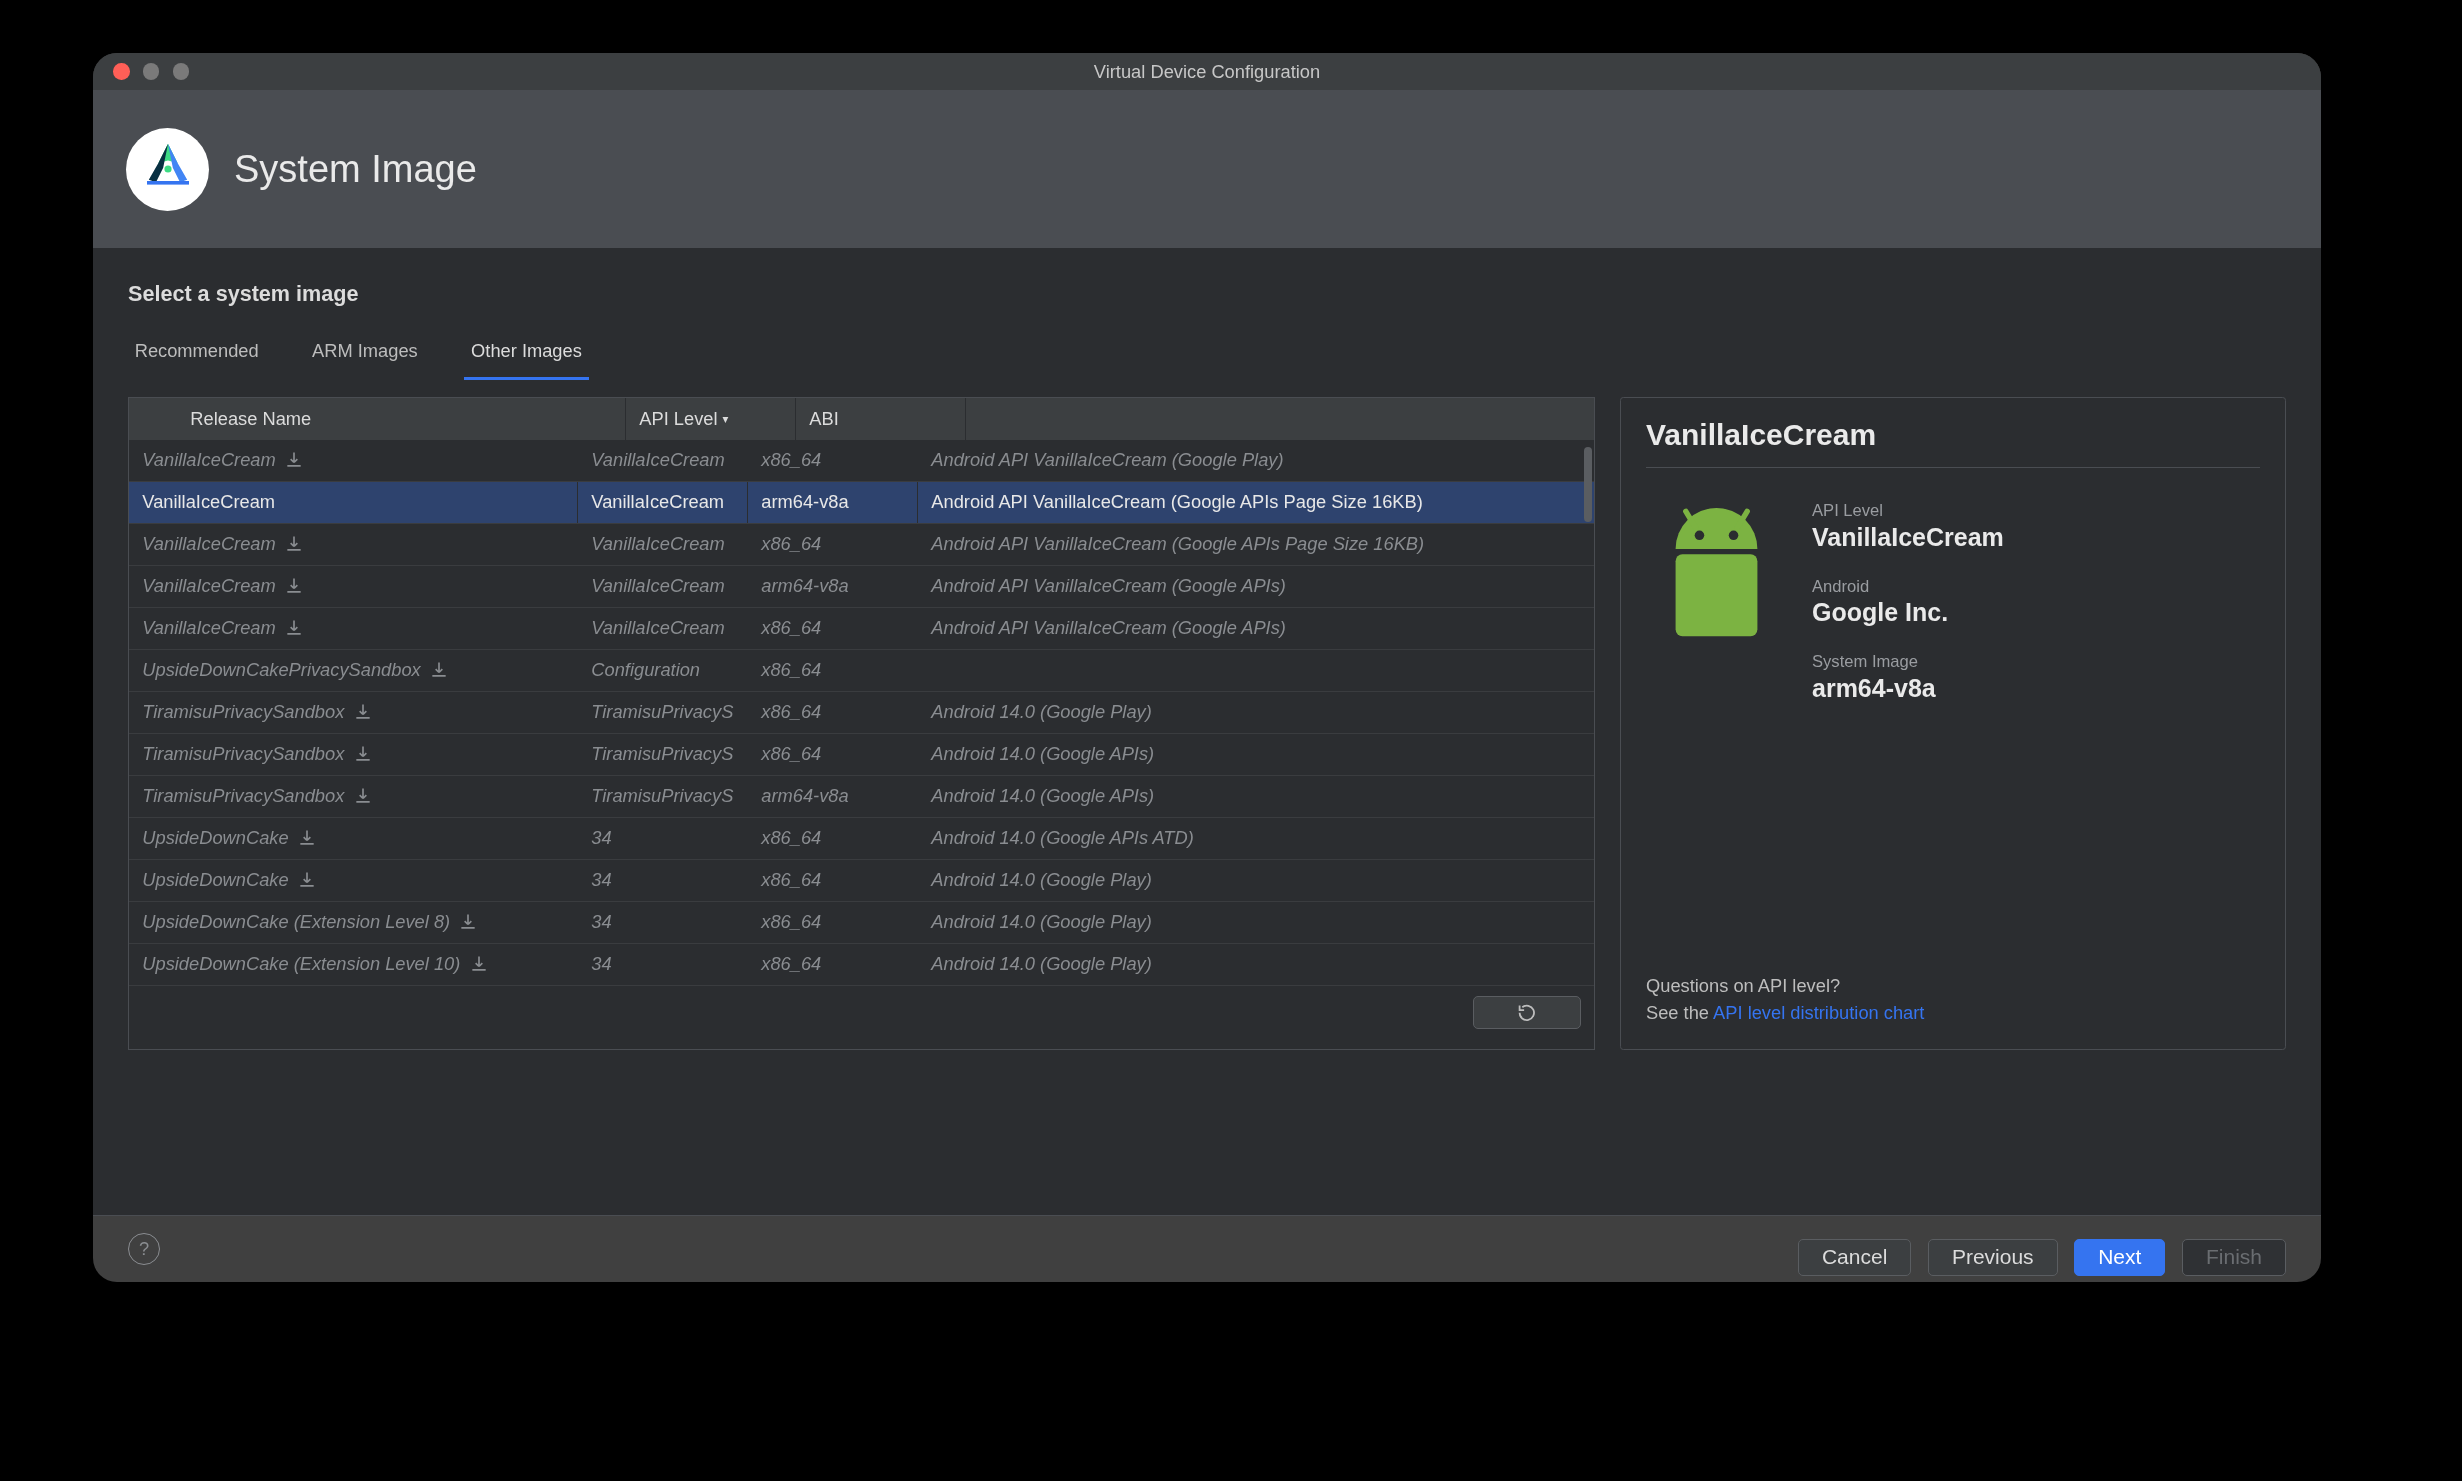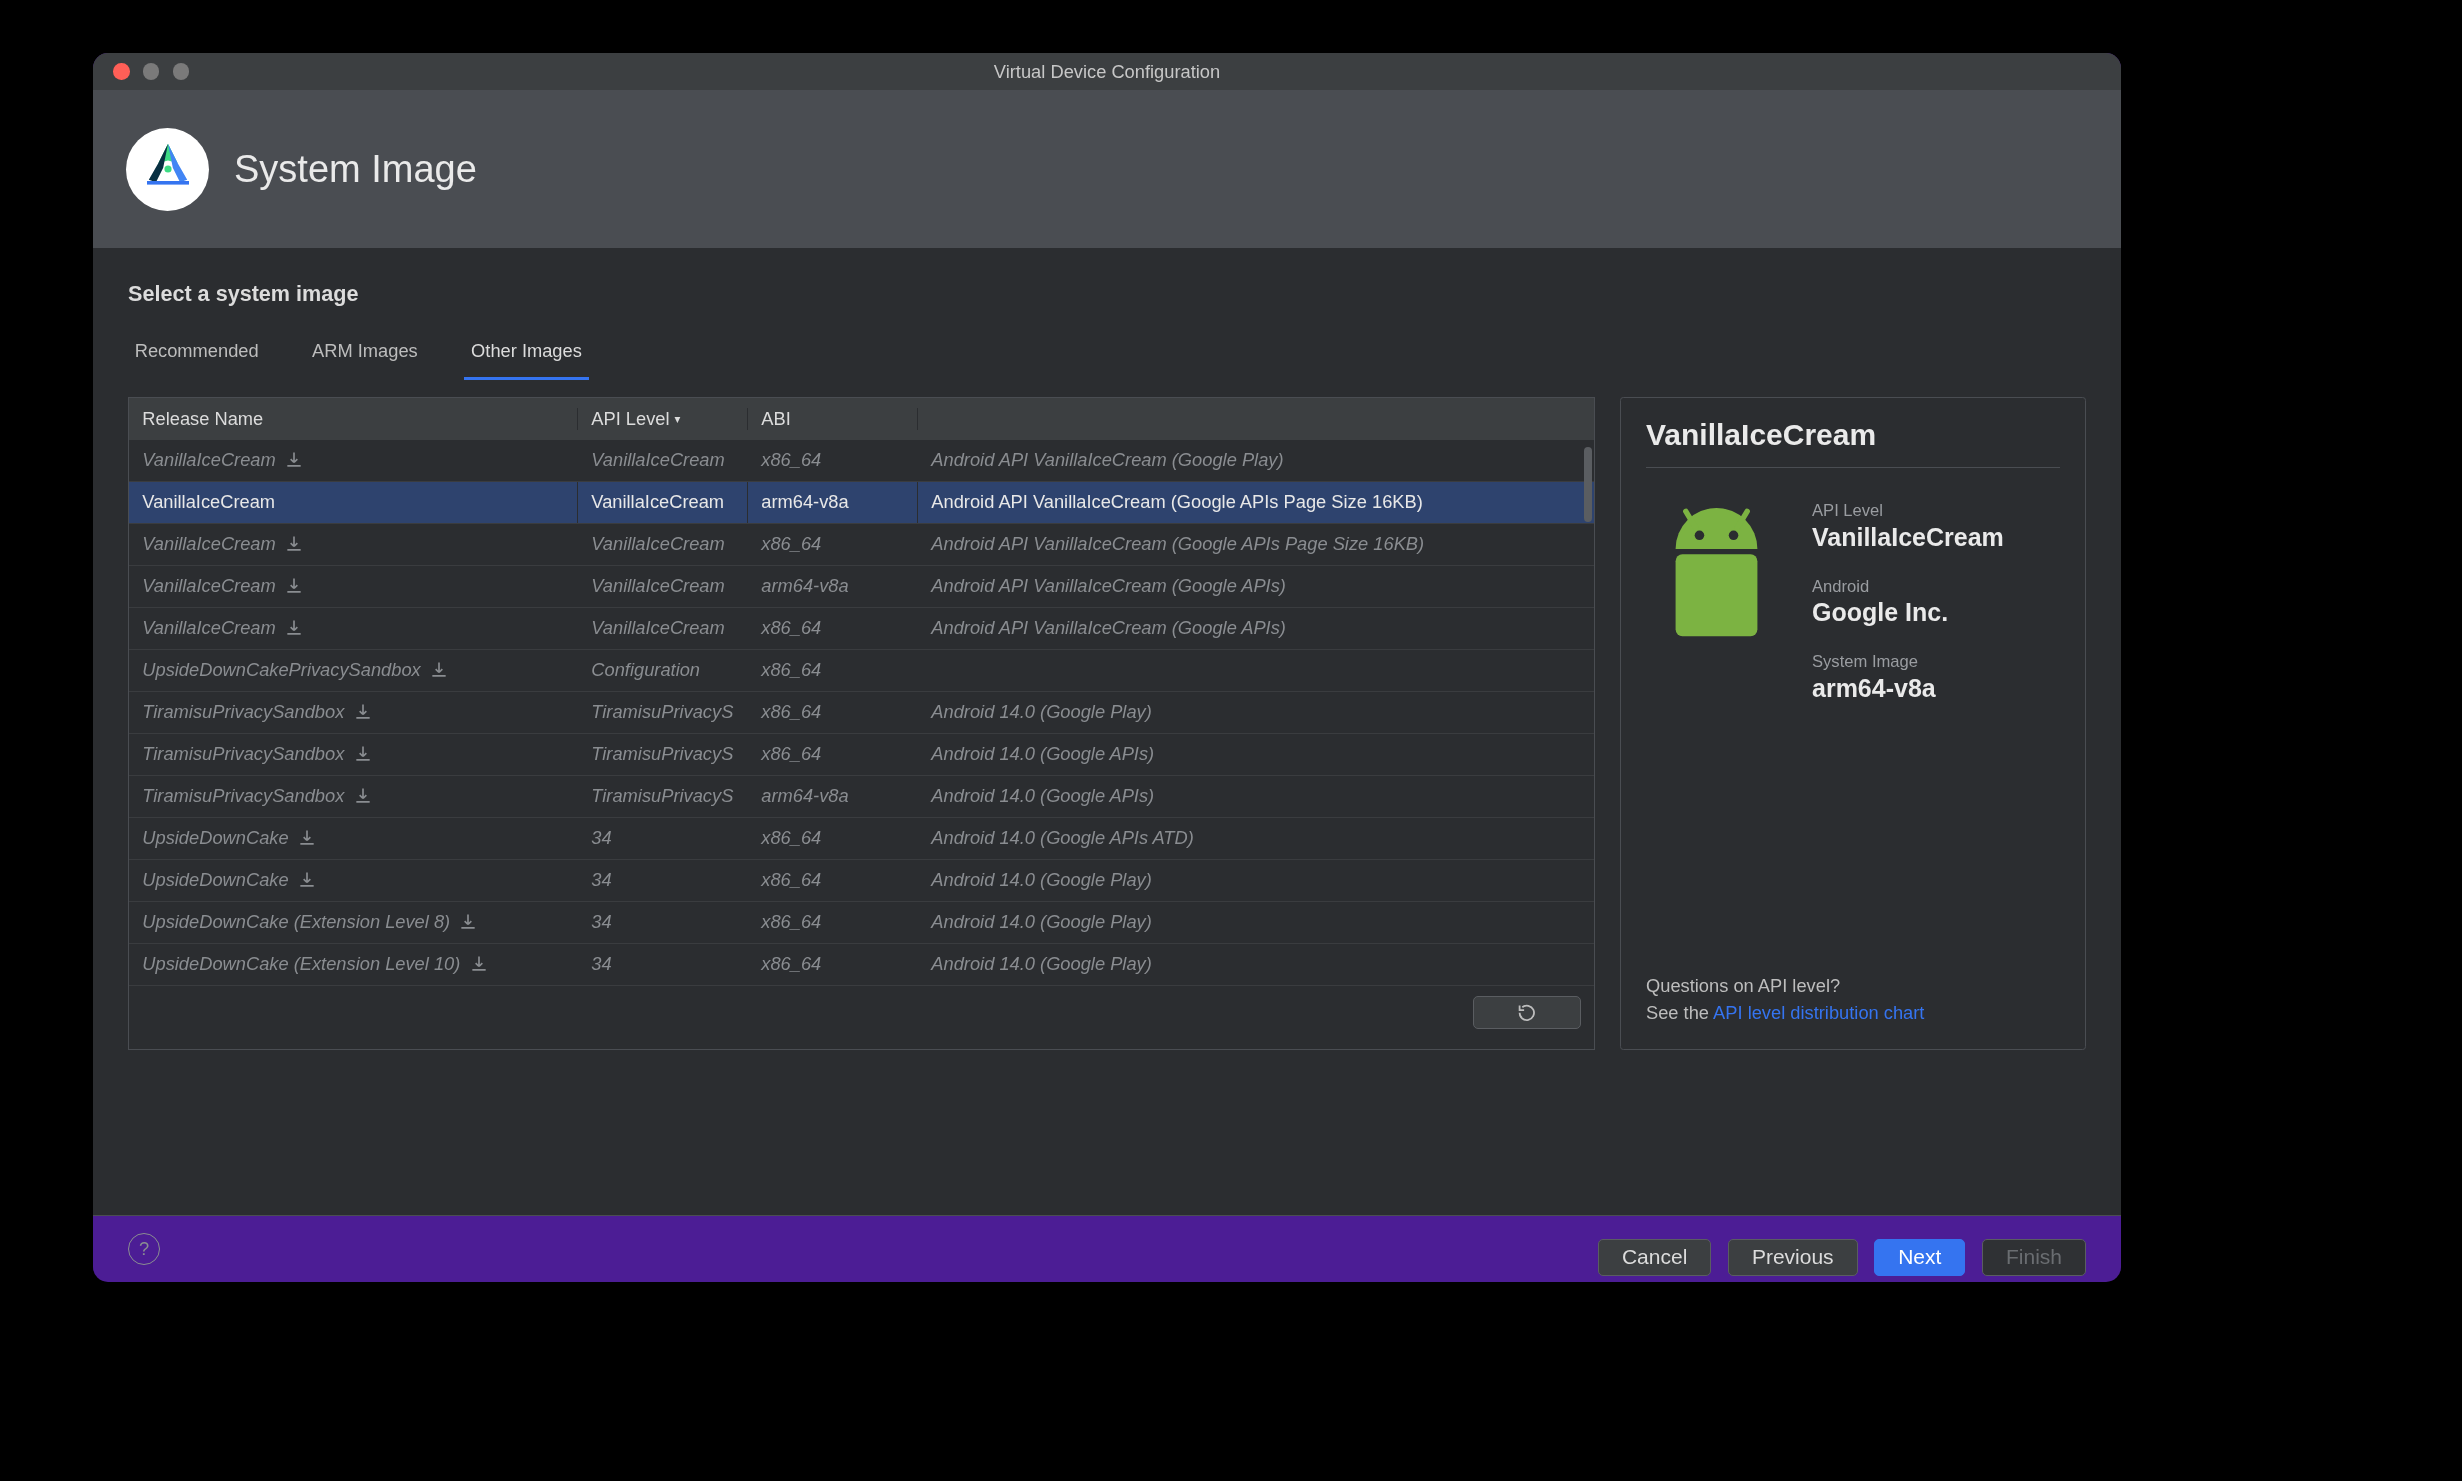--- a/index.html
+++ b/index.html
@@ -1,22 +1,22 @@
 <!DOCTYPE html>
 <html style="font-size:13.3px"><head>
 <meta charset="utf-8">
 <style>
   * { box-sizing: border-box; margin: 0; padding: 0; }
   html, body { width: 2462px; height: 1481px; background: #000; font-family: -apple-system, BlinkMacSystemFont, "Segoe UI", Arial, sans-serif; }
   .window {
     position: absolute;
     left: 93px; top: 53px;
-    width: 2028px; height: 1229px;
-    background: #4c1d95;
-    border-radius: 15px;
+    width: 2228px; height: 1229px;
+    background: #404040;
+    border-radius: 24px;
     box-shadow: 0 33px 67px rgba(0,0,0,0.6);
     overflow: hidden;
     display: flex; flex-direction: column;
   }
   
   .titlebar {
     height: 37px;
     background: #3c3f41;
     display: flex; align-items: center;
     position: relative;
@@ -58,21 +58,21 @@
   .body-row { display:flex; gap:0; padding: 16.6px 35px 0 35px; align-items:stretch; }
 
   
   .table-wrap {
     width: 1467px;
     border:0.8px solid #4a4d52;
     background:#2b2d30;
     position:relative;
   }
   .thead, .trow { display:flex; width:100%; }
-  .thead { background:#3c3f41; height:42px; align-items:center; font-size:18.3px; color:#dcdcdc; position:relative; }
+  .thead { background:#3c3f41; height:42px; font-size:18.3px; color:#dcdcdc; position:relative;padding-left:48px; }
   .thead .th, .trow .td { padding-left:13.3px; display:flex; align-items:center; }
   .col-name { width: 449px; border-right:0.8px solid #2b2d30; }
   .col-api  { width: 170px; border-right:0.8px solid #2b2d30; }
   .col-abi  { width: 170px; border-right:0.8px solid #2b2d30; }
   .col-tgt  { flex:1; }
   .sort-caret { margin-left:5px; font-size:11.6px; }
 
   .tbody { position:relative; }
   .trow { height:42px; font-size:18.3px; border-bottom:0.8px solid #3a3c3f; }
   .trow .td { white-space:nowrap; overflow:hidden; text-overflow:ellipsis; }

